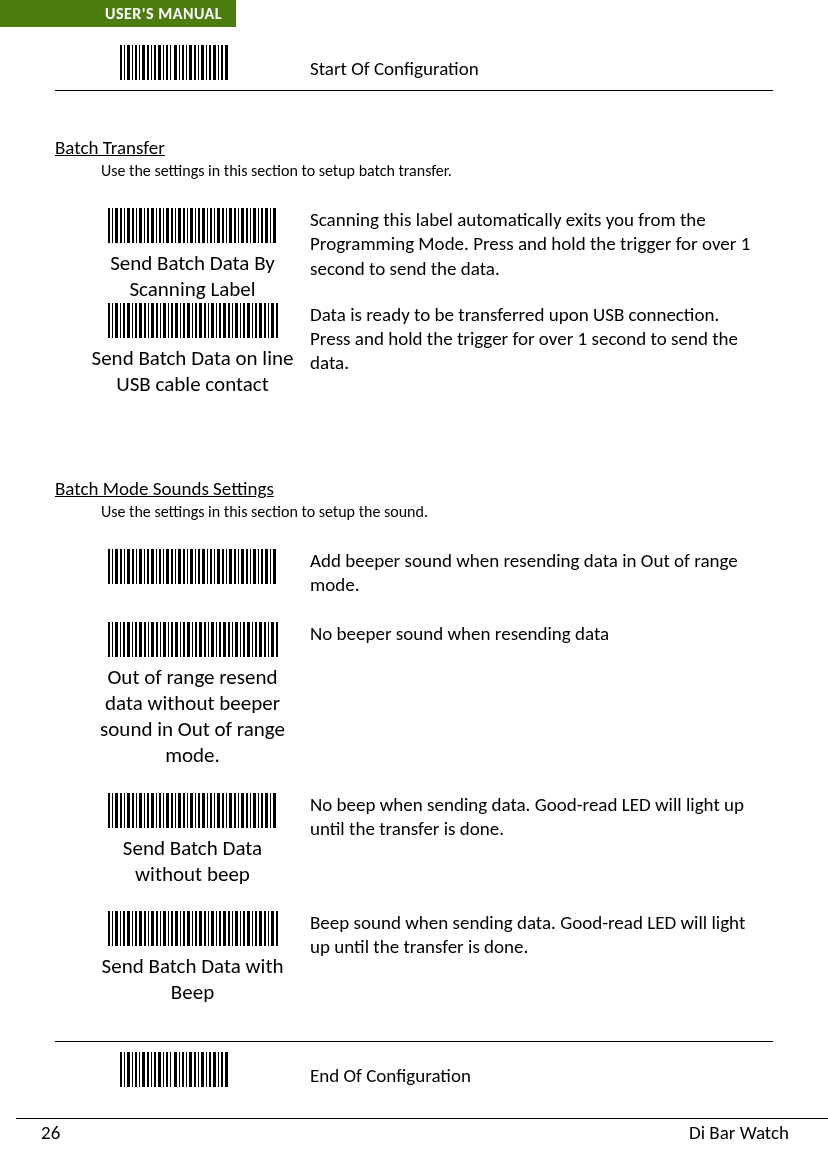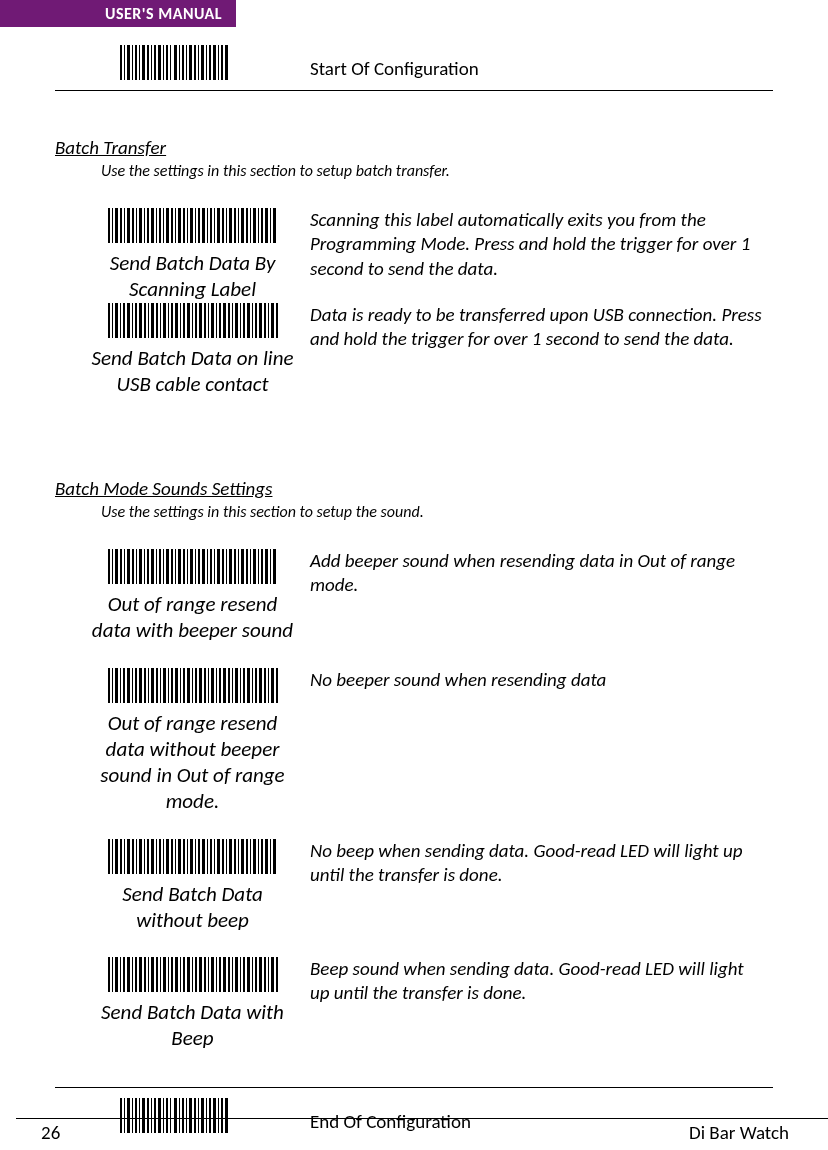--- a/index.html
+++ b/index.html
@@ -7,21 +7,21 @@
       font-family: Calibri, Arial, sans-serif;
       font-size: 19px;
       color: #000;
       background: #fff;
       width: 828px;
       height: 1150px;
       position: relative;
       padding: 0;
     }
     .header-tab {
-      background: #701a75;
+      background: #4d7c0f;
       color: #fff;
       display: inline-block;
       padding: 4px 14px 4px 105px;
       font-size: 16px;
       font-weight: bold;
       font-variant: small-caps;
       letter-spacing: 0.5px;
       margin-left: 0;
     }
     .content {
@@ -44,21 +44,20 @@
       margin-left: 80px;
       font-size: 19px;
     }
     .hr {
       border: none;
       border-top: 1px solid #000;
       margin: 0 0 0 0;
     }
     .section {
       margin-top: 45px;
-      font-style: italic;
     }
     .section-heading {
       text-decoration: underline;
       font-size: 19px;
       margin-bottom: 2px;
     }
     .section-desc {
       font-size: 16px;
       margin-bottom: 28px;
       margin-left: 46px;
@@ -322,21 +321,20 @@
               <rect x="142" y="0" width="1" height="35"></rect>
                 <rect x="145" y="0" width="3" height="35"></rect>
                 <rect x="150" y="0" width="1" height="35"></rect>
               <rect x="153" y="0" width="2" height="35"></rect>
                 <rect x="157" y="0" width="3" height="35"></rect>
                 <rect x="162" y="0" width="1" height="35"></rect>
               <rect x="165" y="0" width="3" height="35"></rect>
             </g>
           </svg>
         </span>
-        <div class="barcode-caption">Out of range resend data with beeper sound</div>
       </div>
       <div class="desc-col">Add beeper sound when resending data in Out of range mode.</div>
     </div>
 
     <div class="item-row">
       <div class="barcode-col">
         <span class="bc barcode-large">
           <svg width="170" height="35" viewBox="0 0 170 35">
             <g fill="#000">
               <rect x="0" y="0" width="2" height="35"></rect>

